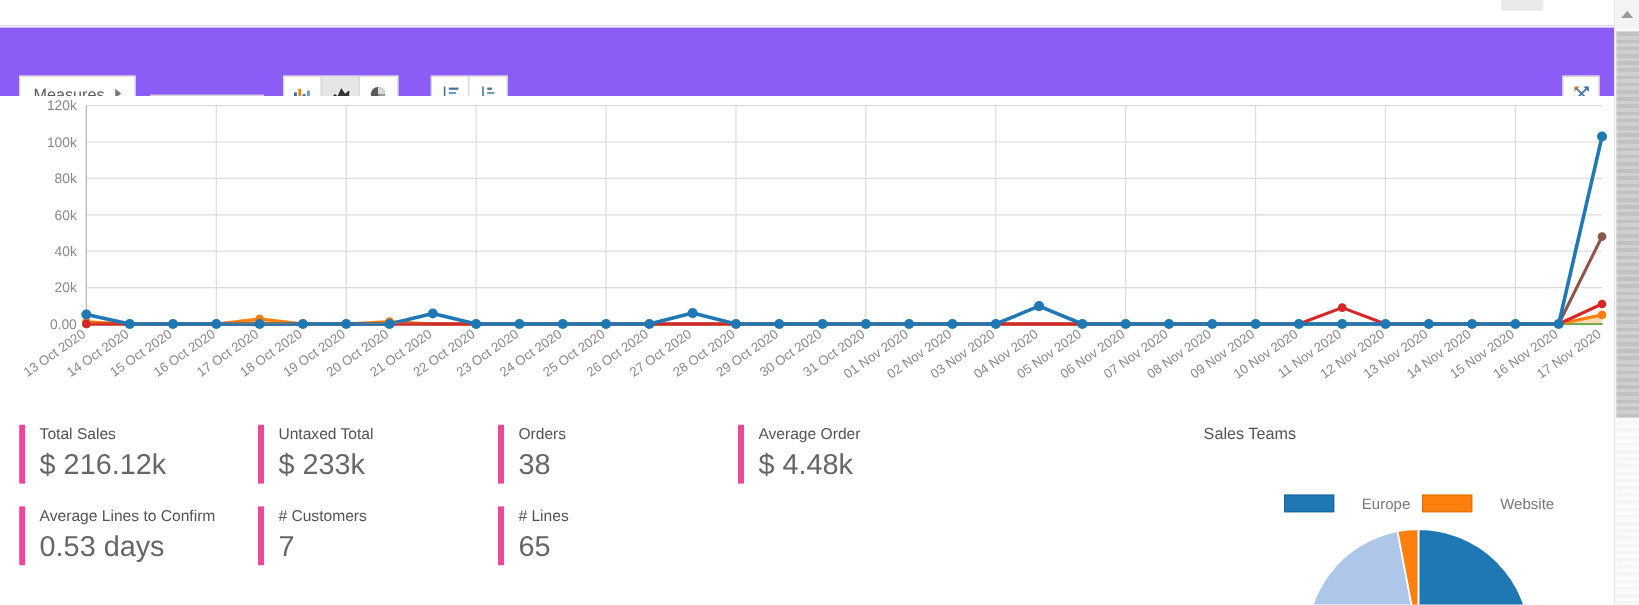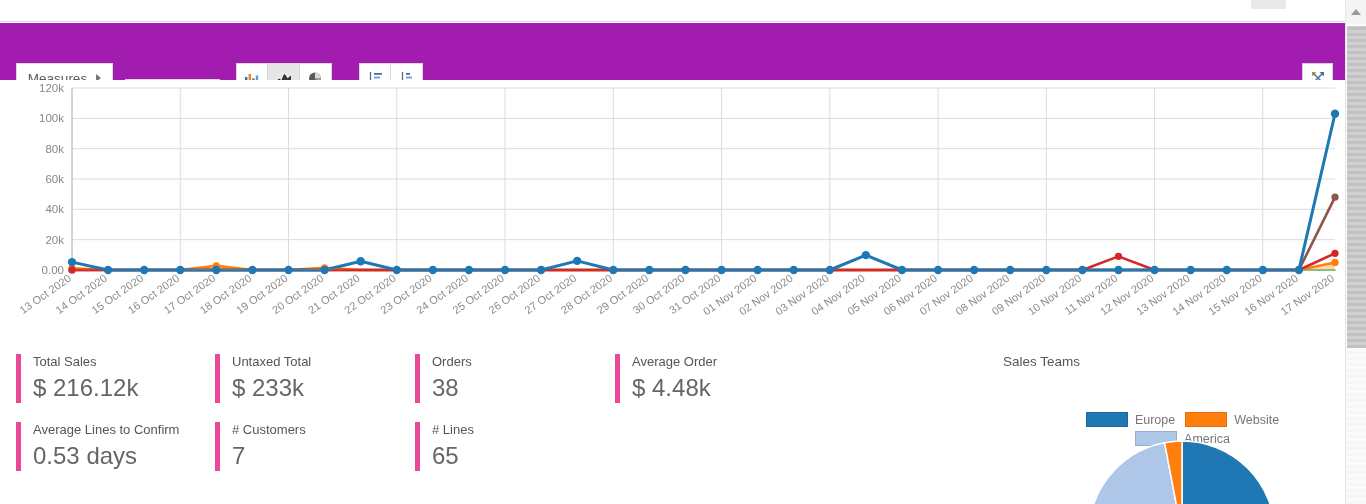--- a/index.html
+++ b/index.html
@@ -27,21 +27,21 @@
   .top-strip-chip {
     position: absolute; left: 1251px; top: 0px;
     width: 35px; height: 9px;
     background: #e9e9e9;
   }
 
   
   .control-panel {
     position: absolute; left: 0; top: 23px;
     width: 1345px; height: 64px;
-    background: #a21caf;
+    background: #8b5cf6;
   }
   .btn-group { position: absolute; display: flex; }
   .ctl-btn {
     height: 30px;
     border: 1px solid #d8d8d8;
     background: #ffffff;
     color: #5a5a5a;
     font-size: 13.5px;
     display: flex; align-items: center; justify-content: center;
     gap: 6px;
@@ -131,21 +131,21 @@
     overflow: hidden;
   }
   .legend {
     position: absolute;
     top: 36px; left: 0; width: 325px;
   }
   .legend-row {
     display: flex; justify-content: center; align-items: center;
     gap: 10px; margin-bottom: 4px;
   }
-  .legend-item { display: flex; align-items: center; gap: 7px; cursor: pointer; text-align: right; }
+  .legend-item { display: flex; align-items: center; gap: 23px; cursor: pointer; text-align: right; }
   .legend-swatch {
     width: 42px; height: 15px;
     border: 1px solid rgba(0,0,0,0.12);
   }
   .legend-text { font-size: 12.5px; color: #777777; }
   .pie-svg { position: absolute; left: 0; top: 62px; }
 
   
   .scrollbar {
     position: absolute; right: 0; top: 0;
@@ -427,26 +427,20 @@
         <div class="legend-row">
           <div class="legend-item">
             <span class="legend-swatch" id="sw0" style="background: rgb(31, 119, 180);"></span>
             <span class="legend-text">Europe</span>
           </div>
           <div class="legend-item">
             <span class="legend-swatch" id="sw1" style="background: rgb(255, 127, 14);"></span>
             <span class="legend-text">Website</span>
           </div>
         </div>
-        <div class="legend-row">
-          <div class="legend-item">
-            <span class="legend-swatch" id="sw2" style="background: rgb(174, 199, 232);"></span>
-            <span class="legend-text">America</span>
-          </div>
-        </div>
       </div>
       <svg class="pie-svg" id="pie-chart" width="325" height="110">
           <path d="M162 96 L162 3 A93 93 0 0 1 162 189 Z" fill="#1f77b4" stroke="#ffffff" stroke-width="1.5"></path>
           <path d="M162 96 L162 189 A93 93 0 0 1 144.57353774352754 4.647285682231967 Z" fill="#aec7e8" stroke="#ffffff" stroke-width="1.5"></path>
           <path d="M162 96 L144.57353774352754 4.647285682231967 A93 93 0 0 1 161.9999999999999 3 Z" fill="#ff7f0e" stroke="#ffffff" stroke-width="1.5"></path>
         </svg>
     </div>
   </div>
 
   <div class="scrollbar">

